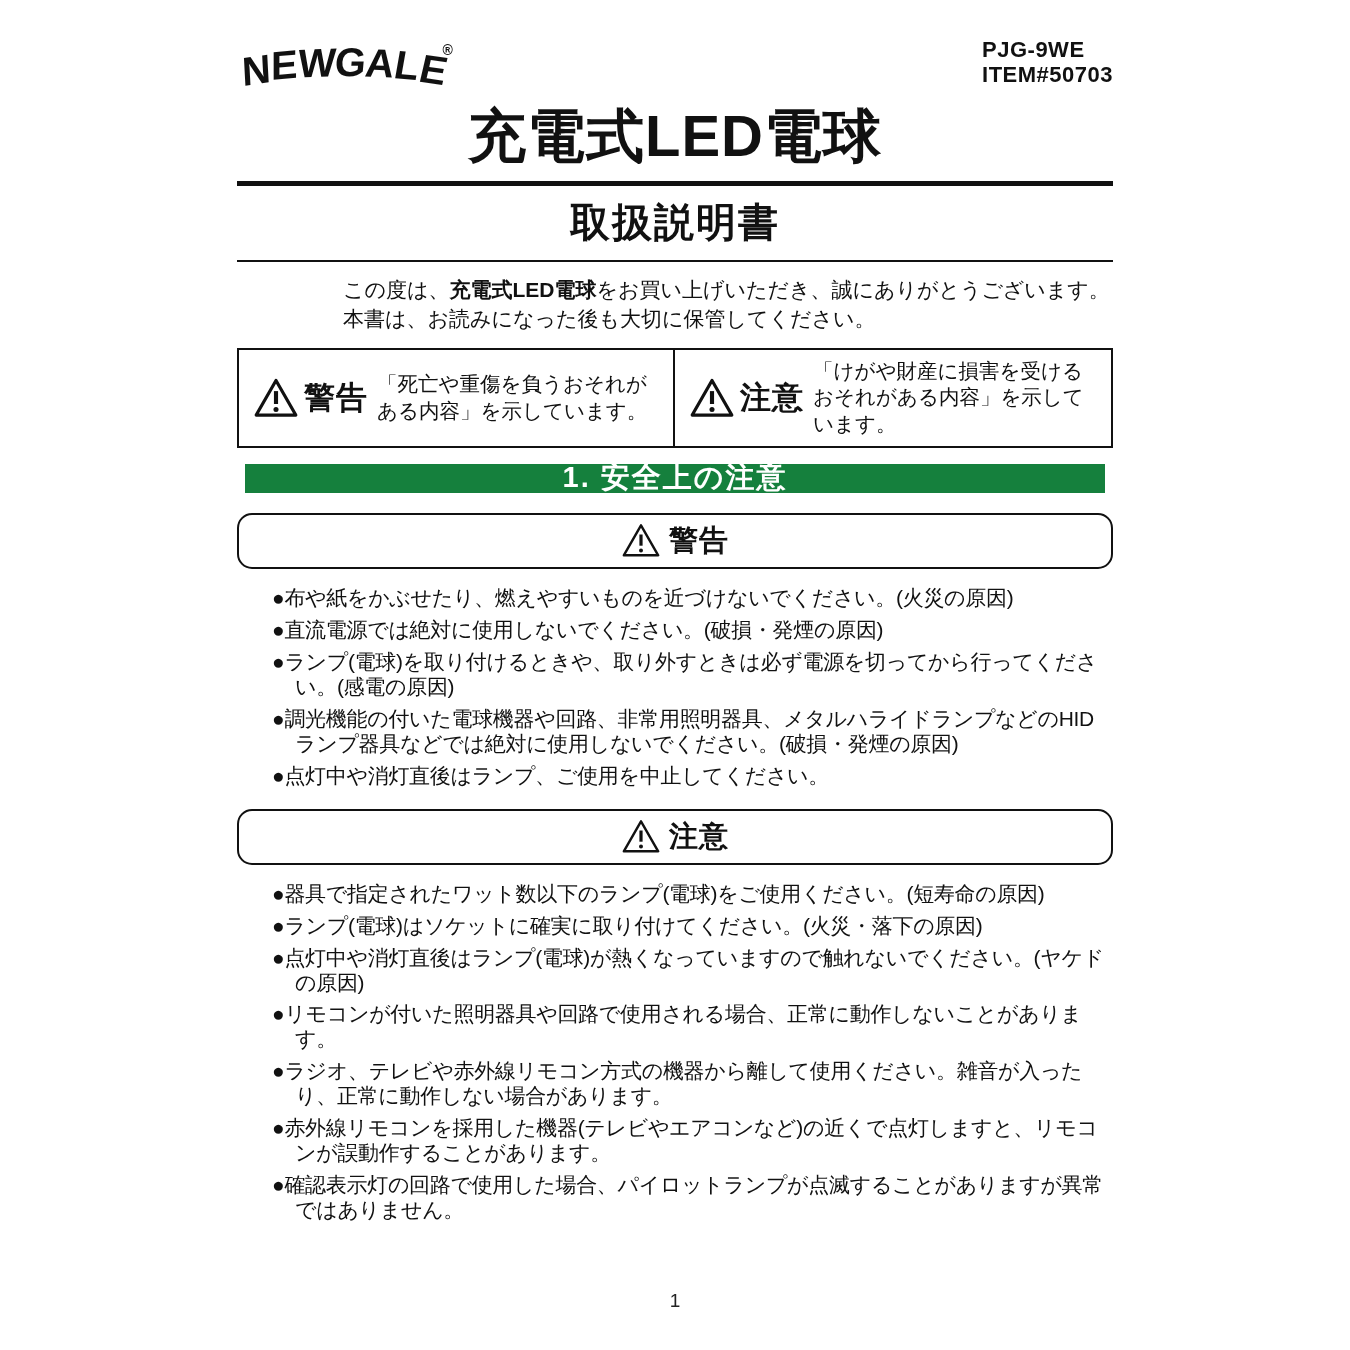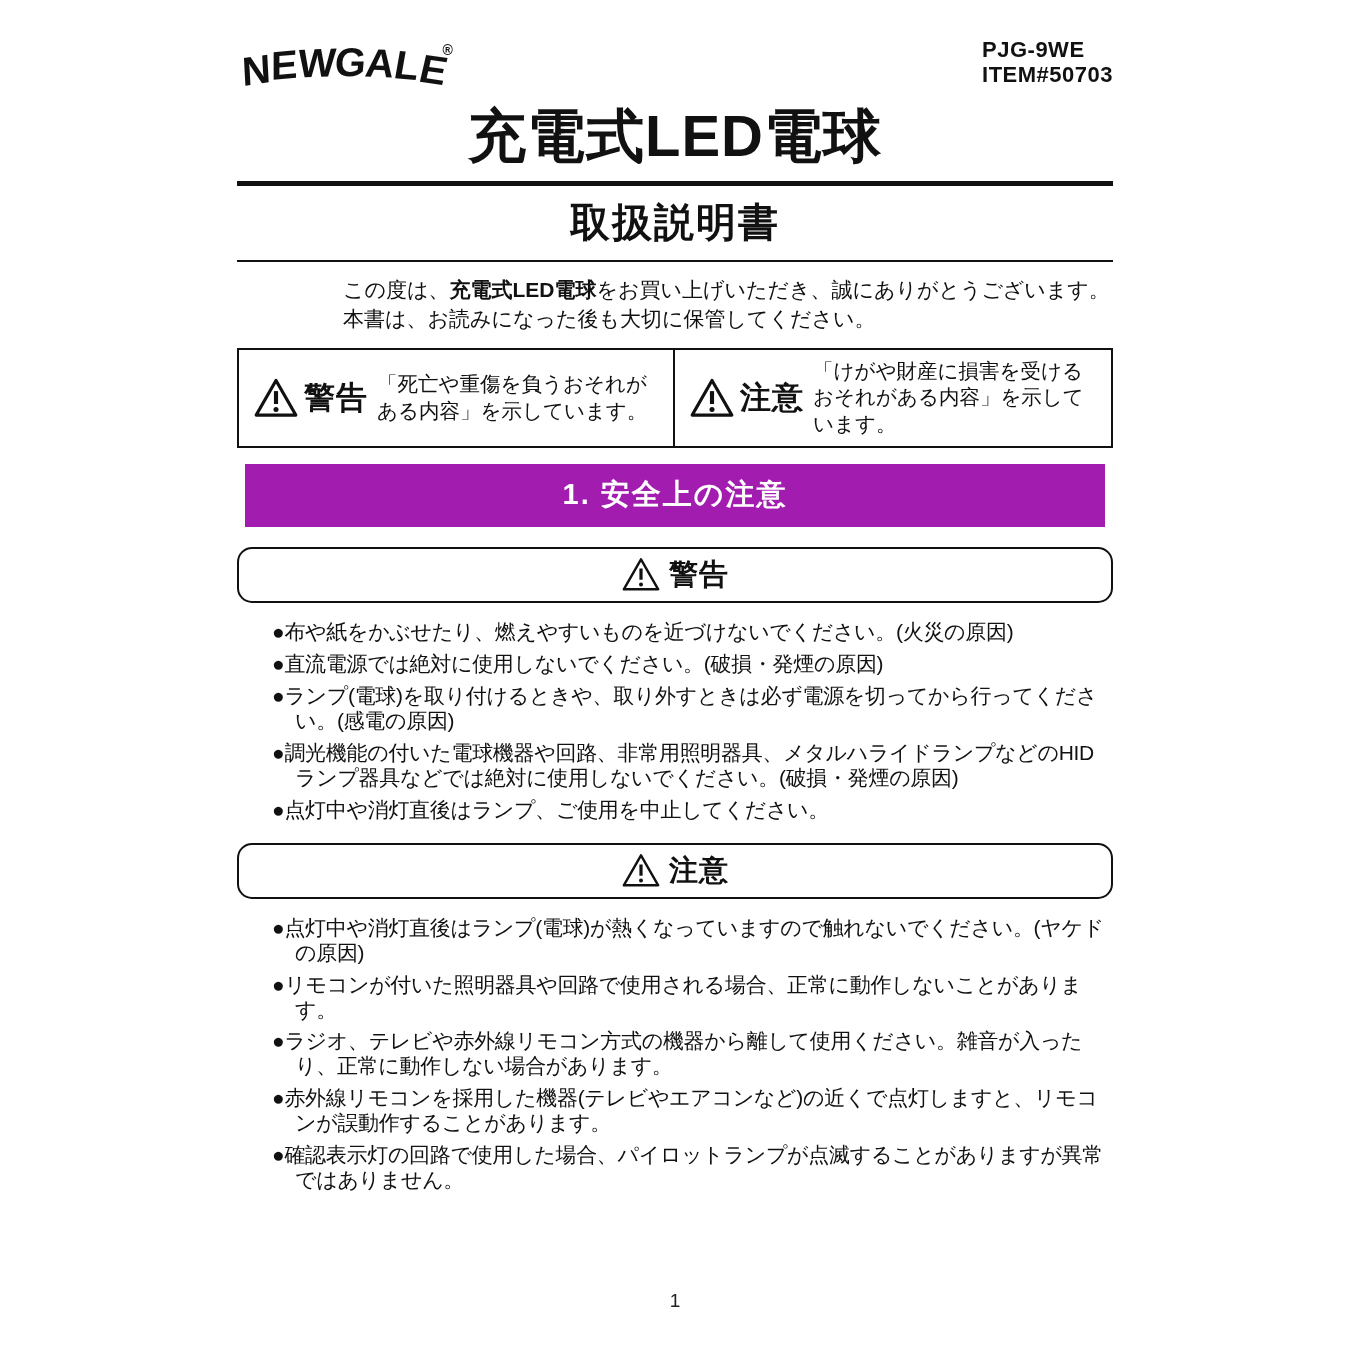--- a/index.html
+++ b/index.html
@@ -43,21 +43,21 @@
 
   
   .notice-box { margin-top: 14px; border: 2.5px solid #111; display: flex; min-height: 84px; }
   .notice-cell { flex: 1 1 50%; display: flex; align-items: center; padding: 8px 10px 8px 14px; gap: 9px; }
   .notice-cell.left { border-right: 2.5px solid #111; }
   .notice-head { display: flex; align-items: center; gap: 5px; flex: 0 0 auto; }
   .notice-label { font-size: 31px; font-weight: 800; letter-spacing: 1px; }
   .notice-desc { font-size: 20.5px; line-height: 1.3; font-weight: 500; }
 
   
-  .section-bar { margin: 16px 8px 0 8px; background: #a21caf; color: #fff; height: 63px; display: flex; align-items: center; justify-content: center; font-size: 29px; font-weight: 800; letter-spacing: 2px; }
+  .section-bar { margin: 16px 8px 0 8px; background: #15803d; color: #fff; height: 29px; display: flex; align-items: center; justify-content: center; font-size: 29px; font-weight: 800; letter-spacing: 2px; }
 
   
   .alert-box { margin-top: 20px; border: 2.5px solid #111; border-radius: 15px; height: 56px; display: flex; align-items: center; justify-content: center; gap: 8px; }
   .alert-label { font-size: 29px; font-weight: 700; letter-spacing: 1px; }
 
   
   .bullets { margin-top: 17px; font-size: 21px; font-weight: 500; margin-left: 35px; }
   .b-item { padding-left: 23px; text-indent: -23px; line-height: 1.19; margin-bottom: 7px; letter-spacing: -0.3px; }
 
   
@@ -136,20 +136,22 @@
   <div class="alert-box">
     <svg class="tri" width="40" height="37" viewBox="0 0 100 90">
       <path d="M50 7 L93 82 L7 82 Z" fill="none" stroke="#111" stroke-width="6" stroke-linejoin="round"></path>
       <line x1="50" y1="30" x2="50" y2="58" stroke="#111" stroke-width="8"></line>
       <circle cx="50" cy="70" r="5" fill="#111"></circle>
     </svg>
     <span class="alert-label">注意</span>
   </div>
 
   <div class="bullets">
+    <div class="b-item">●器具で指定されたワット数以下のランプ(電球)をご使用ください。(短寿命の原因)</div>
+    <div class="b-item">●ランプ(電球)はソケットに確実に取り付けてください。(火災・落下の原因)</div>
     <div class="b-item">●点灯中や消灯直後はランプ(電球)が熱くなっていますので触れないでください。(ヤケドの原因)</div>
     <div class="b-item">●リモコンが付いた照明器具や回路で使用される場合、正常に動作しないことがあります。</div>
     <div class="b-item">●ラジオ、テレビや赤外線リモコン方式の機器から離して使用ください。雑音が入ったり、正常に動作しない場合があります。</div>
     <div class="b-item">●赤外線リモコンを採用した機器(テレビやエアコンなど)の近くで点灯しますと、リモコンが誤動作することがあります。</div>
     <div class="b-item">●確認表示灯の回路で使用した場合、パイロットランプが点滅することがありますが異常ではありません。</div>
 
   </div>
 
 </div>
 

